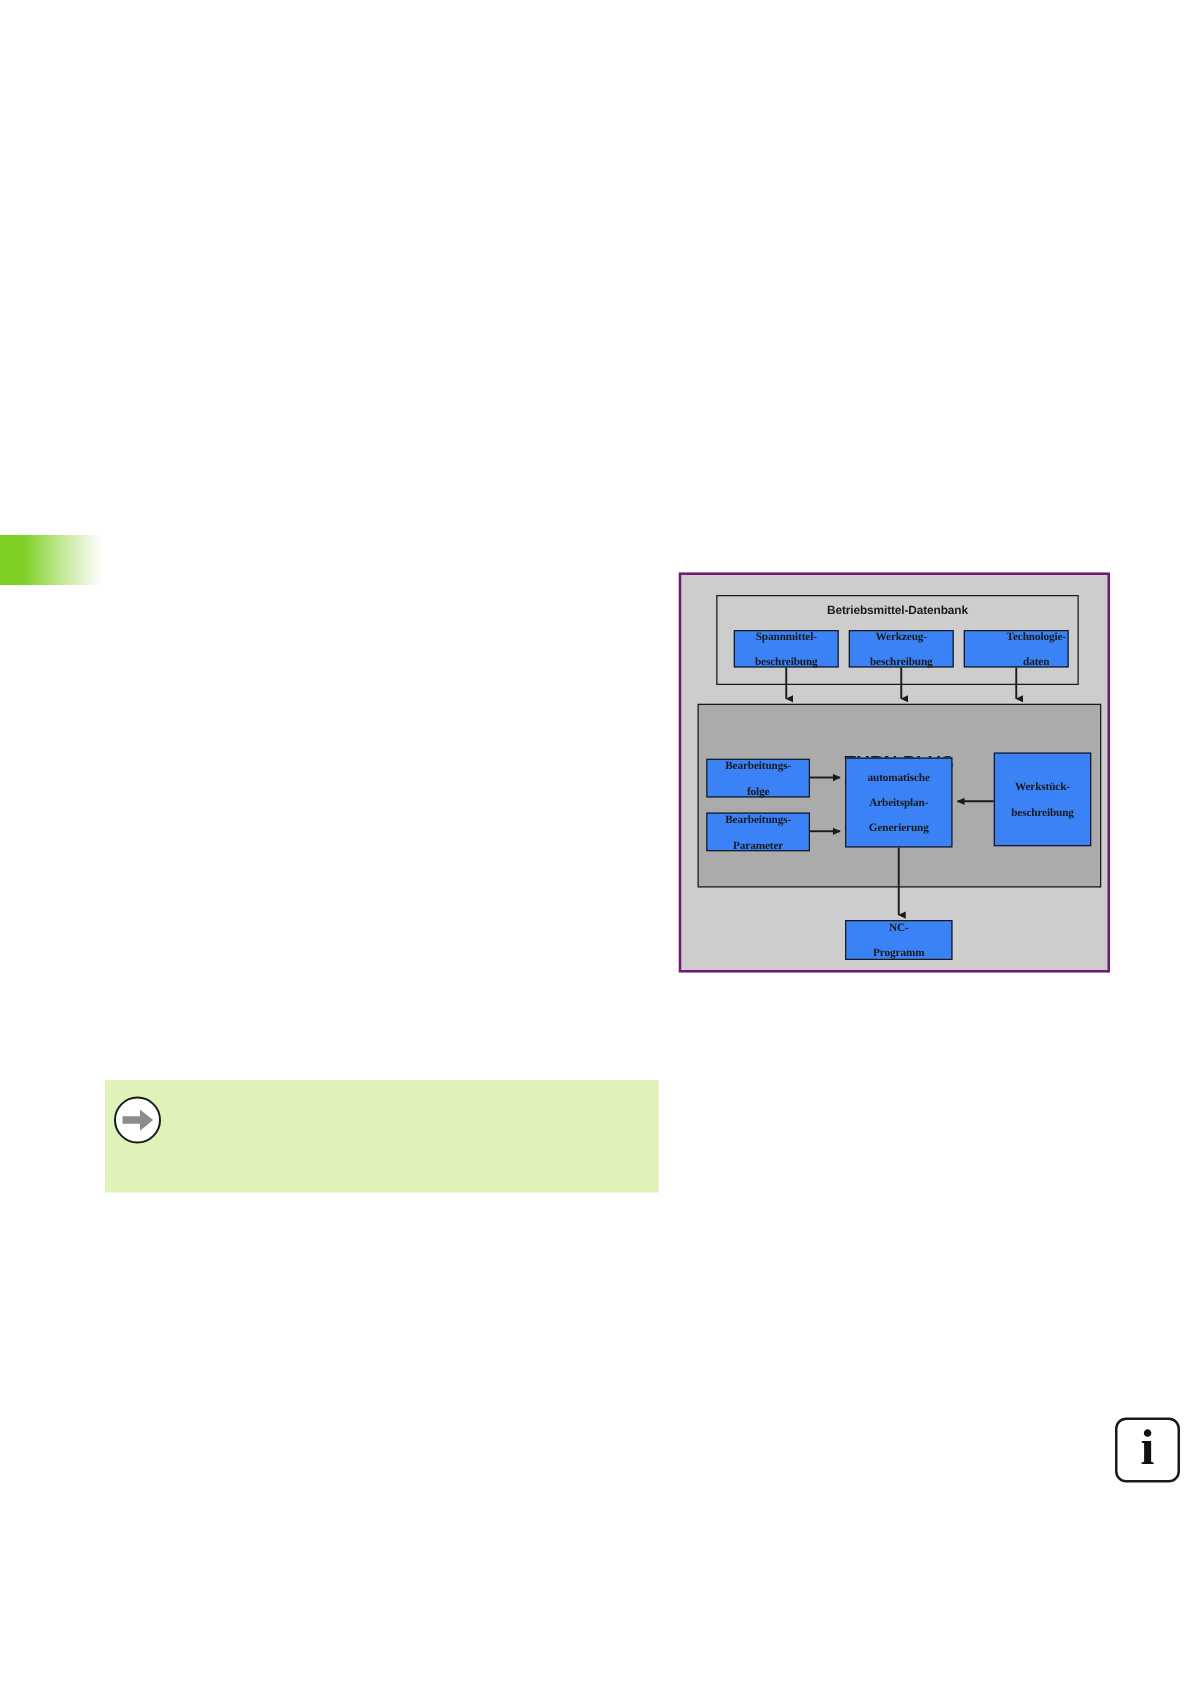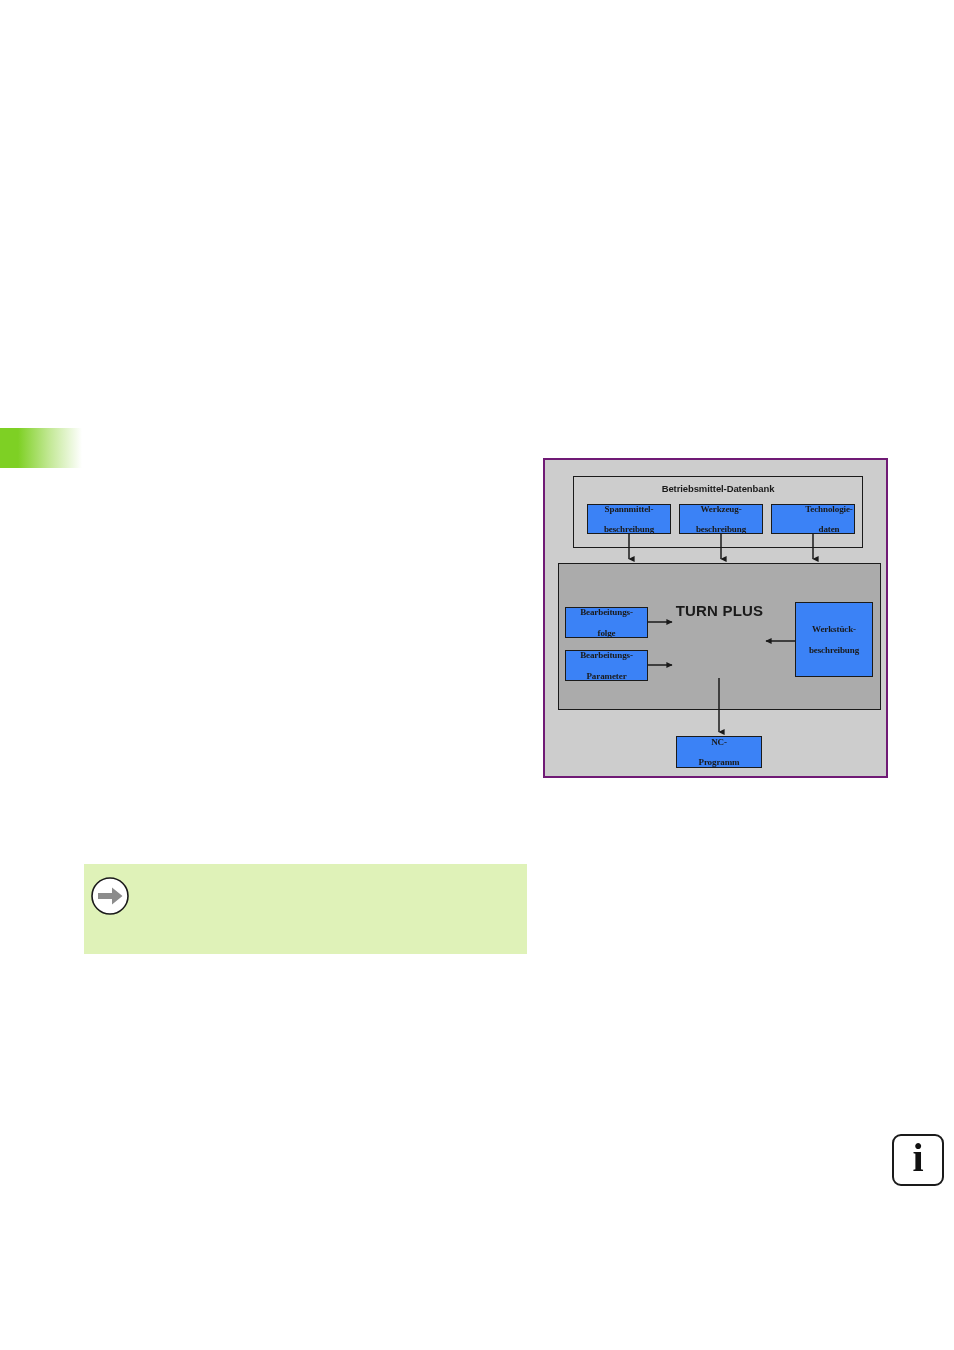--- a/index.html
+++ b/index.html
@@ -204,20 +204,27 @@
     </span>
   </div>
 
   <div class="dbox" id="box-bparam">
     <span>
       <span>Bearbeitungs-</span><br>
       <span>Parameter</span>
     </span>
   </div>
 
+  <div class="dbox" id="box-auto">
+    <span>
+      <span>automatische</span><br>
+      <span>Arbeitsplan-</span><br>
+      <span>Generierung</span>
+    </span>
+  </div>
 
   <div class="dbox" id="box-werkst">
     <span>
       <span>Werkstück-</span><br>
       <span>beschreibung</span>
     </span>
   </div>
 
   <div class="dbox" id="box-nc">
     <span>

